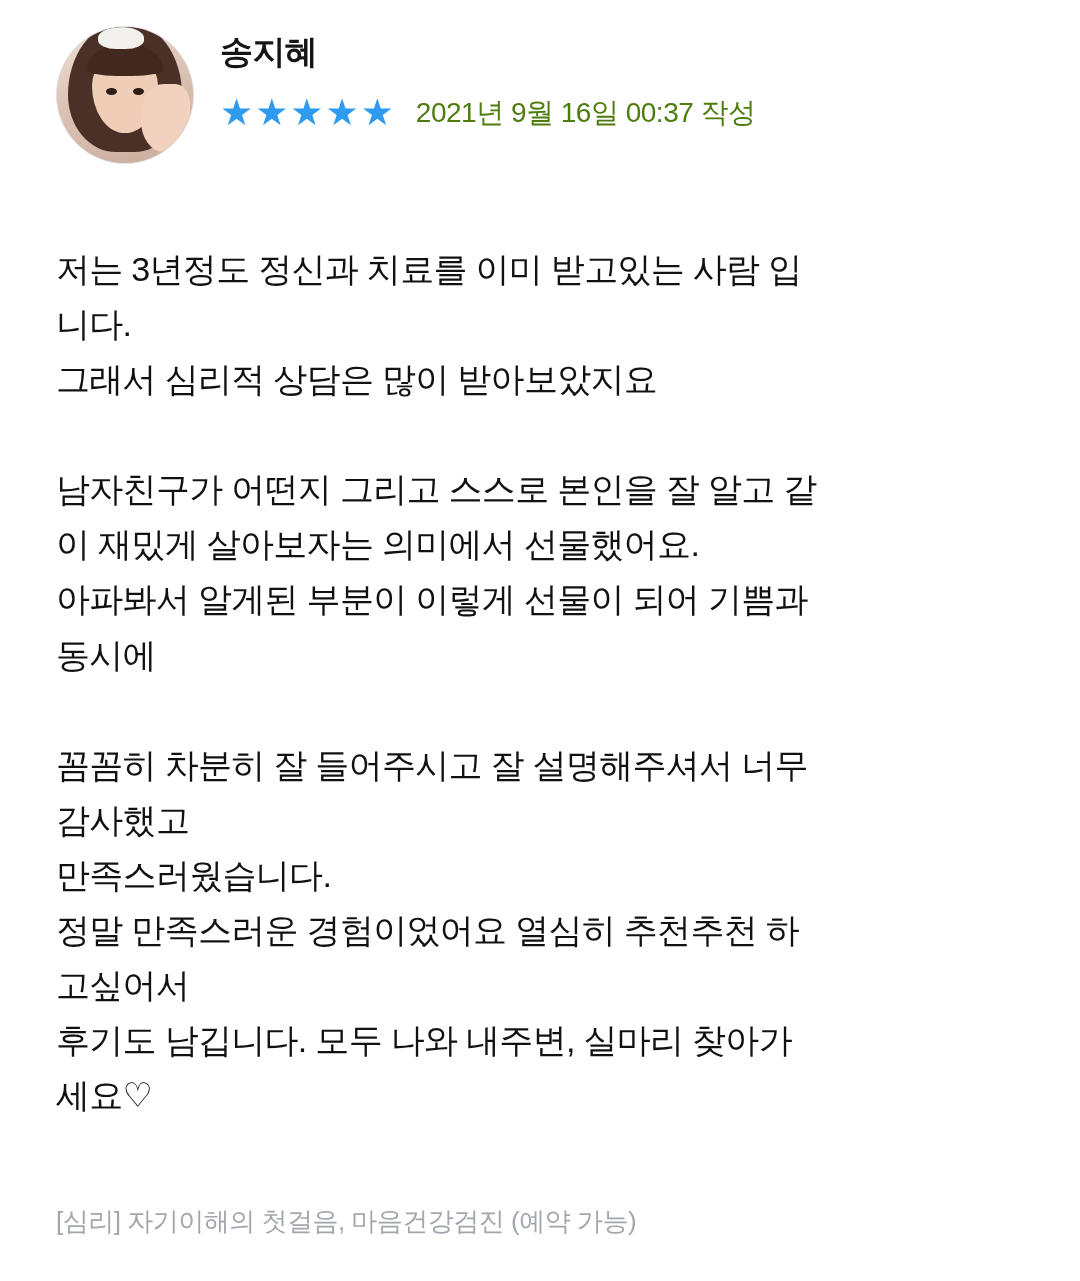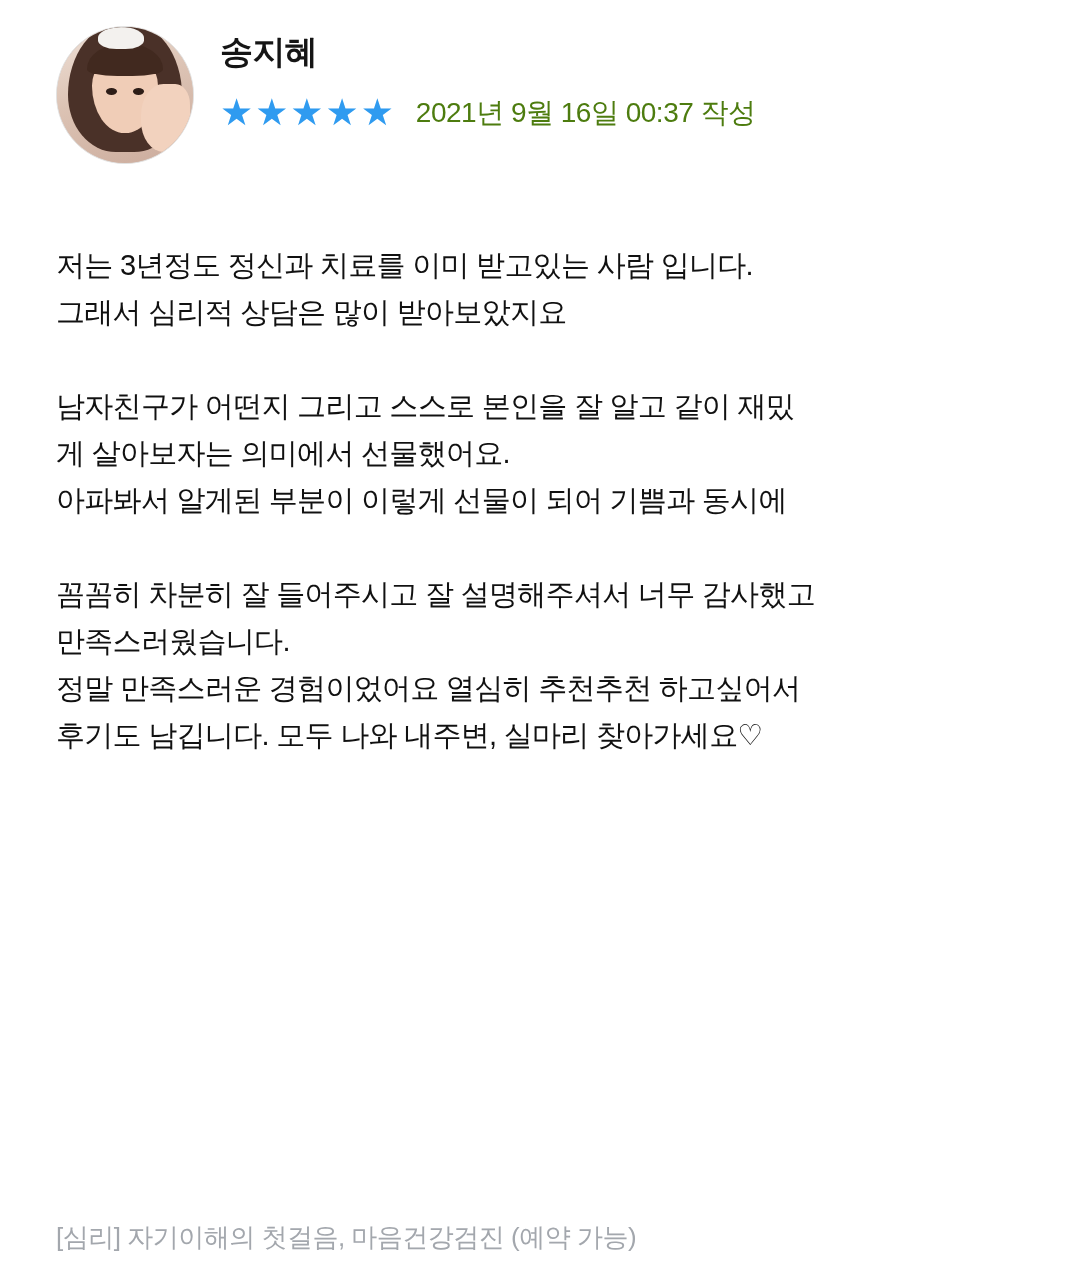--- a/index.html
+++ b/index.html
@@ -136,34 +136,34 @@
   .review-date {
     font-size: 28px;
     color: #4d7c0f;
     letter-spacing: -0.5px;
     white-space: nowrap;
   }
 
   
   .review-body {
     margin-top: 52px;
-    font-size: 29px;
+    font-size: 34px;
     line-height: 1.62;
     color: #111111;
     letter-spacing: -0.7px;
     white-space: pre-wrap;
     flex: 1 1 auto;
   }
 
   
   .review-footer {
     font-size: 26px;
     color: #a3a7ad;
     letter-spacing: -0.5px;
-    padding-bottom: 26px;
+    padding-bottom: 42px;
   }
 </style>
 </head>
 <body>
 
 <div class="review-card">
 
   <div class="review-header">
 
     <div class="avatar">

